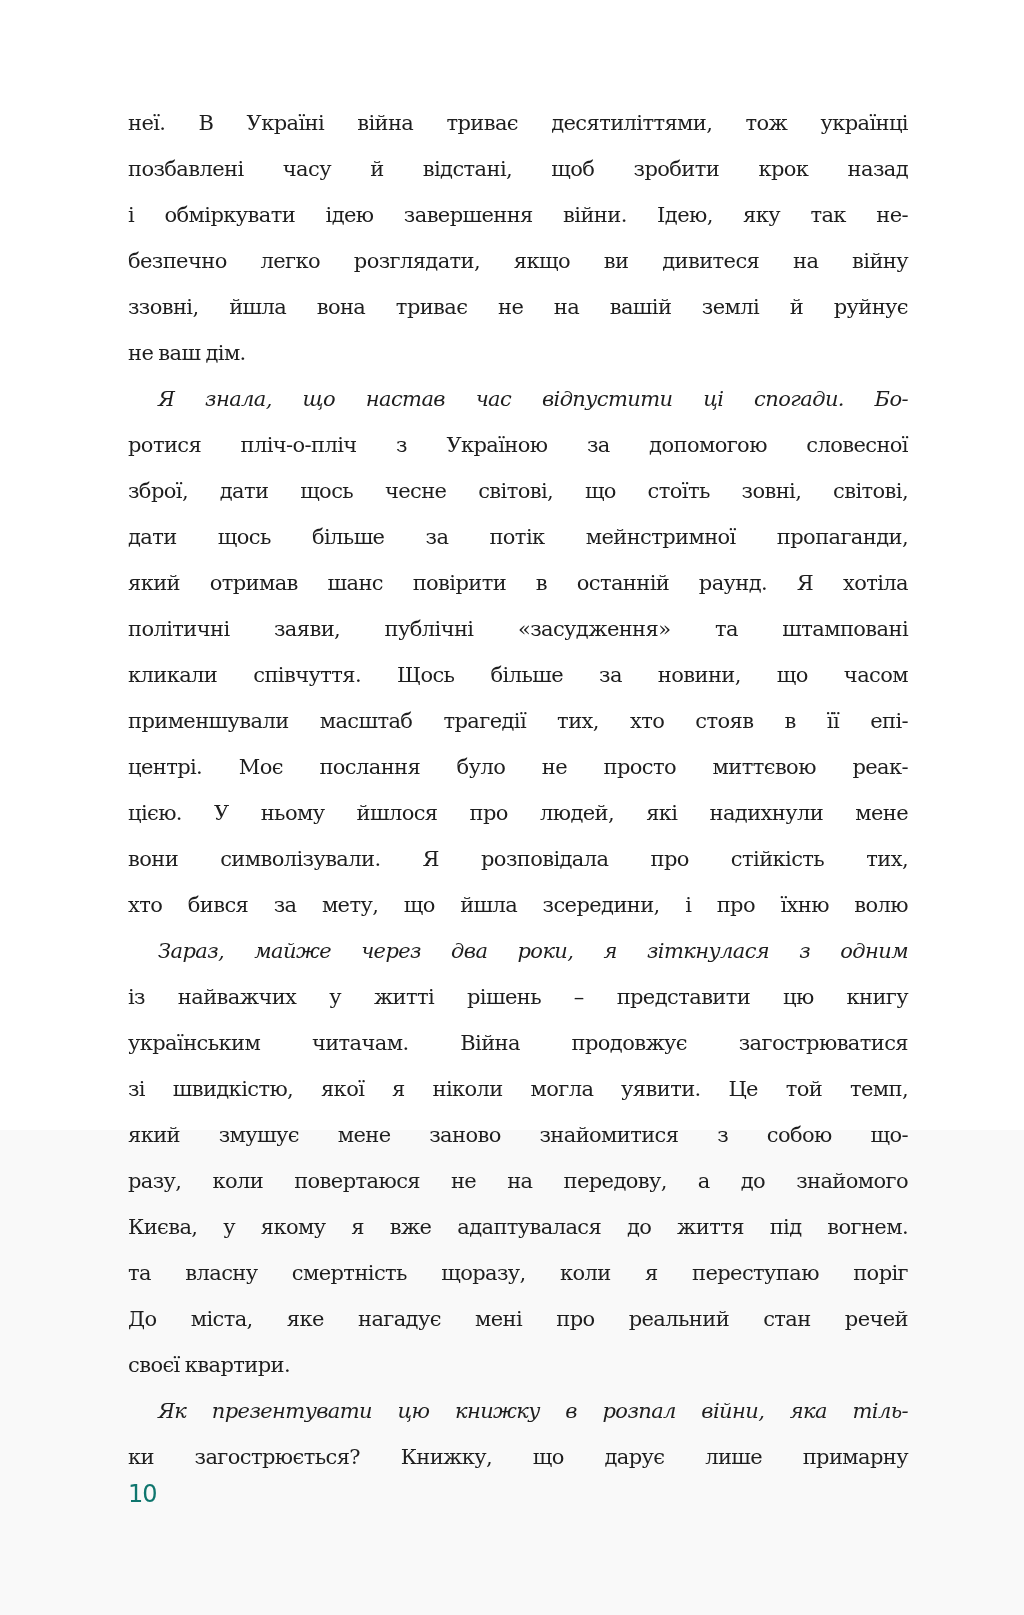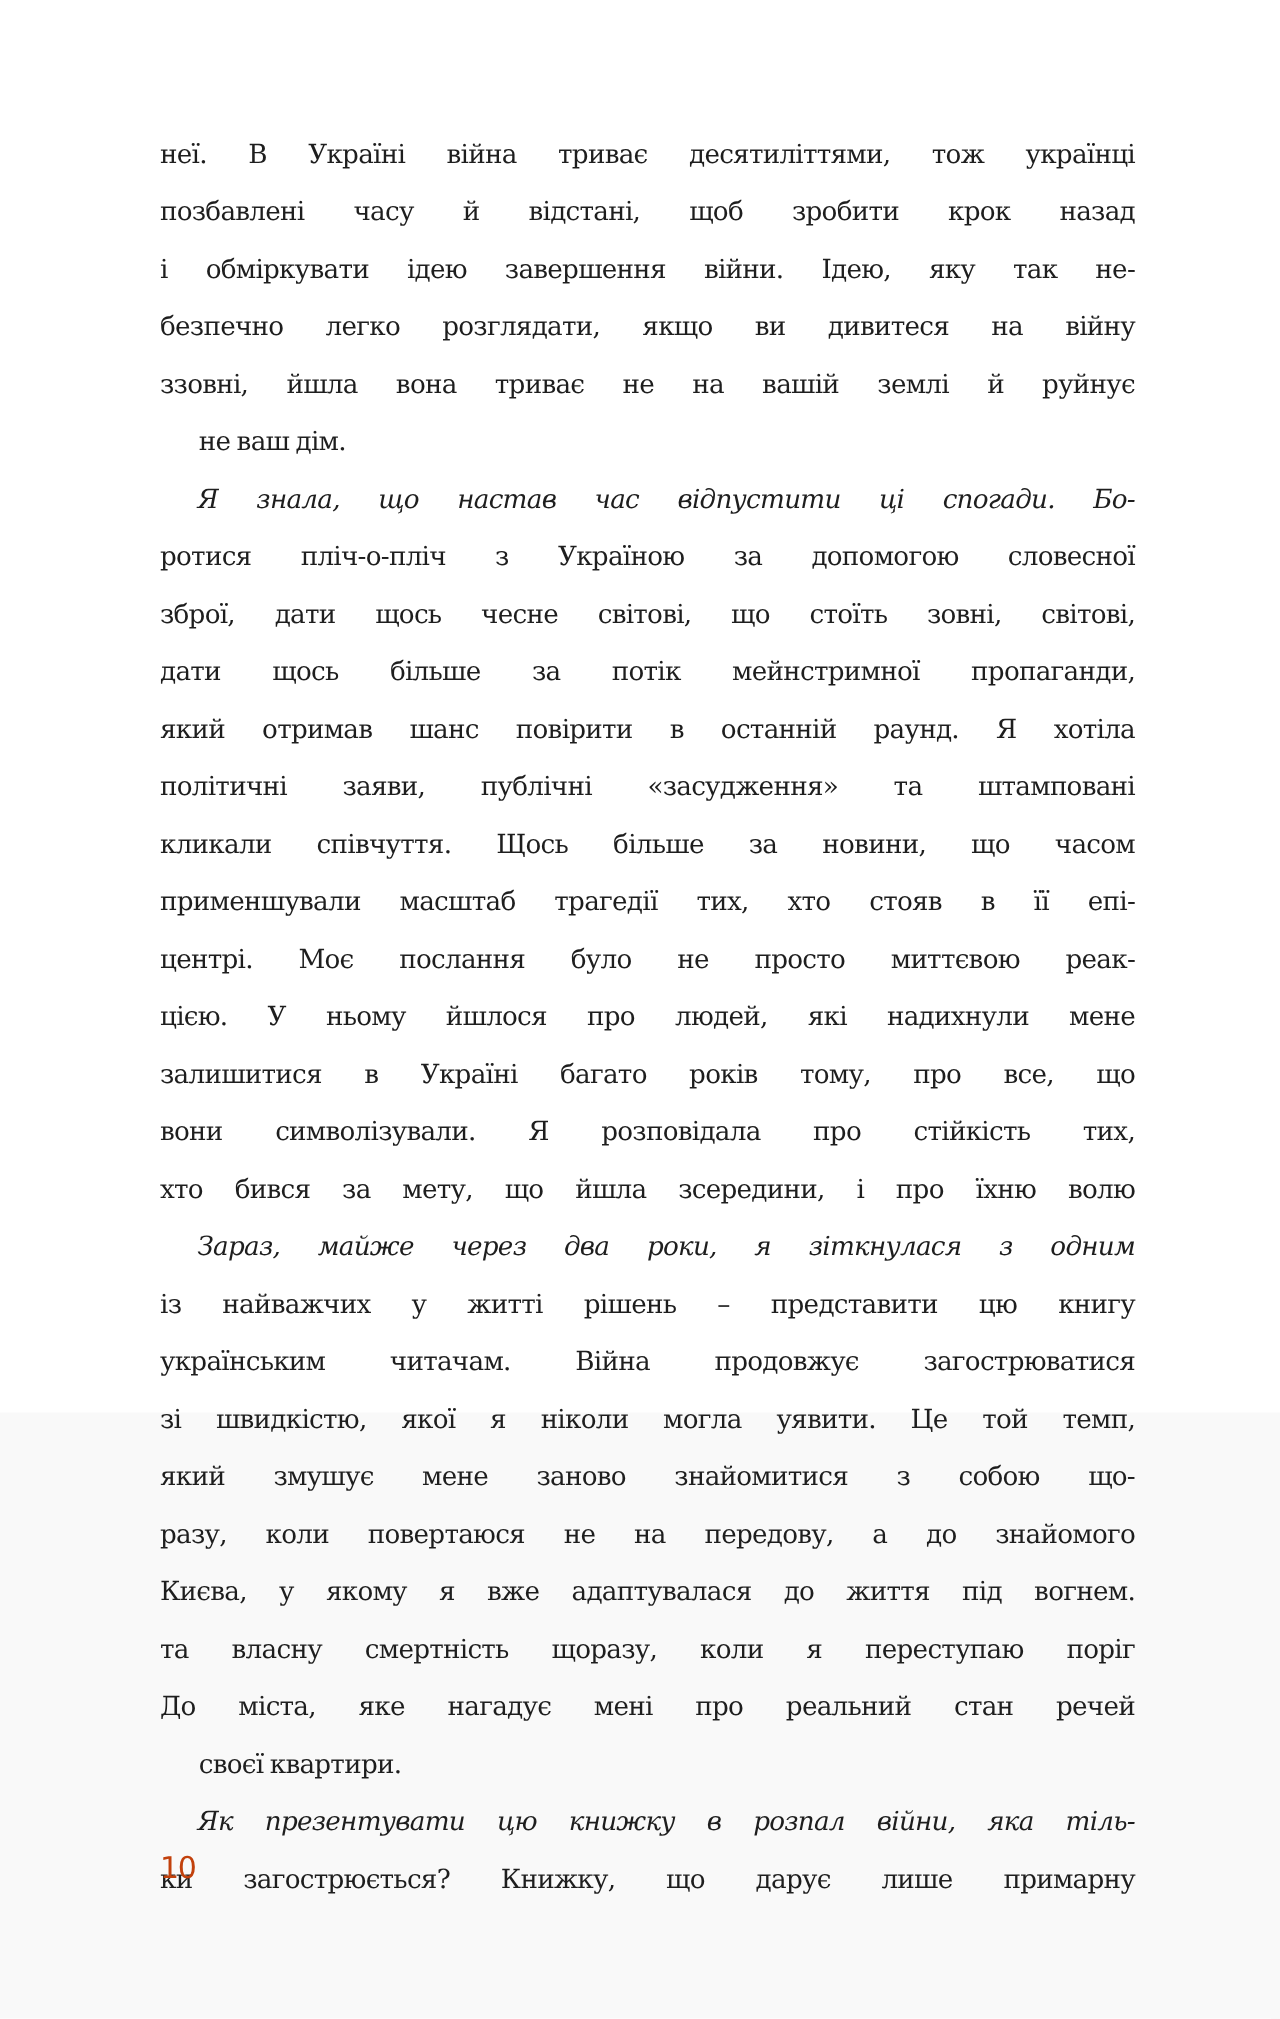--- a/index.html
+++ b/index.html
@@ -35,33 +35,32 @@
       line-height: 46px;
       font-size: 21px;
       white-space: nowrap;
       letter-spacing: -0.6px;
       text-align: justify;
       text-align-last: justify;
       word-spacing: -1px;
     }
     .line.last {
       text-align-last: left;
-      margin-left: 31px;
     }
     .line.indent {
       padding-left: 30px;
       font-style: italic;
     }
     .page-number {
       position: absolute;
       left: 128px;
       top: 1480px;
       font-family: "DejaVu Sans", "Liberation Sans", sans-serif;
       font-size: 24px;
-      color: #c2410c;
+      color: #0f766e;
       letter-spacing: -1px;
     }
   </style>
 </head>
 <body>
 
 <div class="bg-lower"></div>
 
 <div class="page">
 
@@ -78,21 +77,20 @@
     <span class="line indent">Я знала, що настав час відпустити ці спогади. Бо-</span>
     <span class="line">ротися пліч-о-пліч з Україною за допомогою словесної</span>
     <span class="line">зброї, дати щось чесне світові, що стоїть зовні, світові,</span>
     <span class="line">дати щось більше за потік мейнстримної пропаганди,</span>
     <span class="line">який отримав шанс повірити в останній раунд. Я хотіла</span>
     <span class="line">політичні заяви, публічні «засудження» та штамповані</span>
     <span class="line">кликали співчуття. Щось більше за новини, що часом</span>
     <span class="line">применшували масштаб трагедії тих, хто стояв в її епі-</span>
     <span class="line">центрі. Моє послання було не просто миттєвою реак-</span>
     <span class="line">цією. У ньому йшлося про людей, які надихнули мене</span>
-    <span class="line">залишитися в Україні багато років тому, про все, що</span>
     <span class="line">вони символізували. Я розповідала про стійкість тих,</span>
     <span class="line">хто бився за мету, що йшла зсередини, і про їхню волю</span>
   </div>
 
   <div>
     <span class="line indent">Зараз, майже через два роки, я зіткнулася з одним</span>
     <span class="line">із найважчих у житті рішень – представити цю книгу</span>
     <span class="line">українським читачам. Війна продовжує загострюватися</span>
     <span class="line">зі швидкістю, якої я ніколи могла уявити. Це той темп,</span>
     <span class="line">який змушує мене заново знайомитися з собою що-</span>

